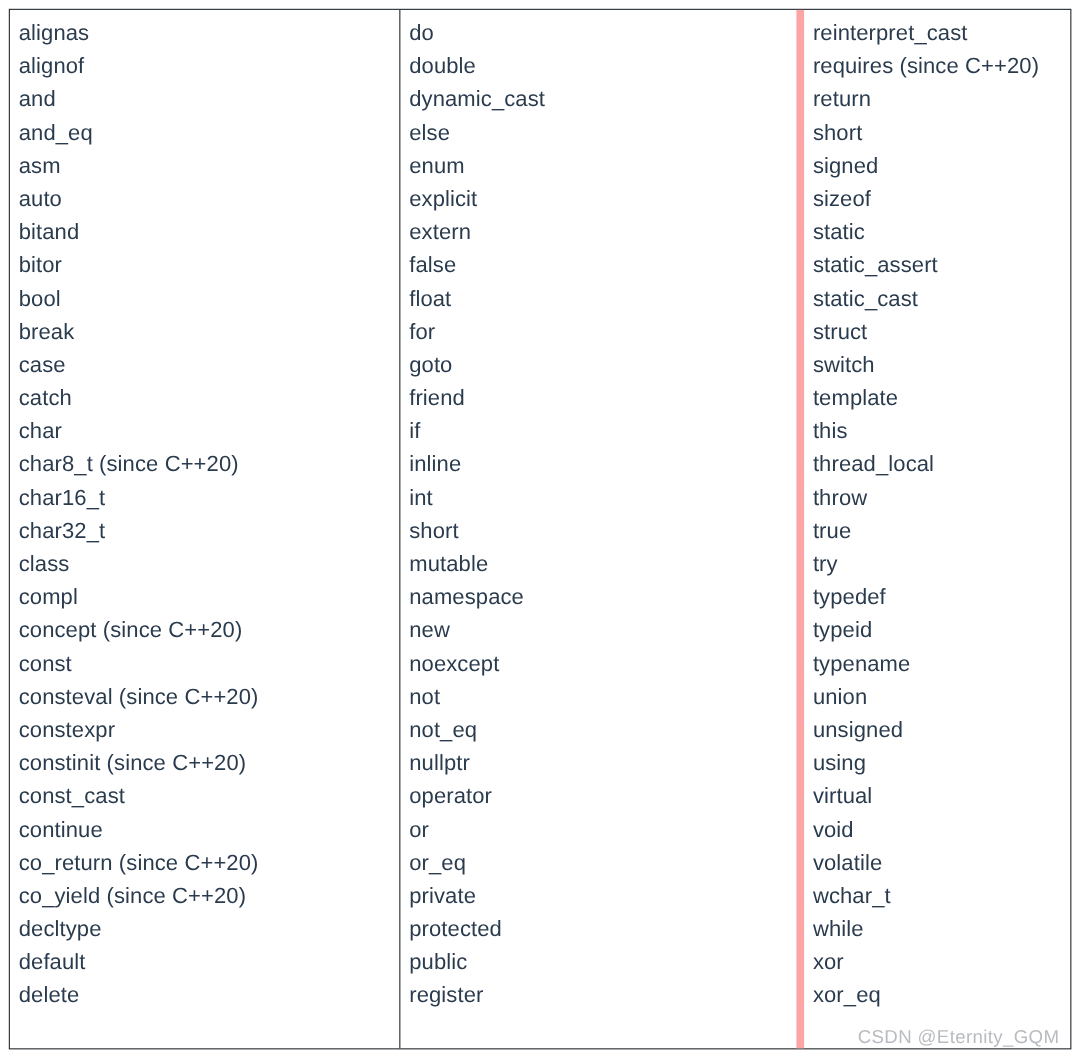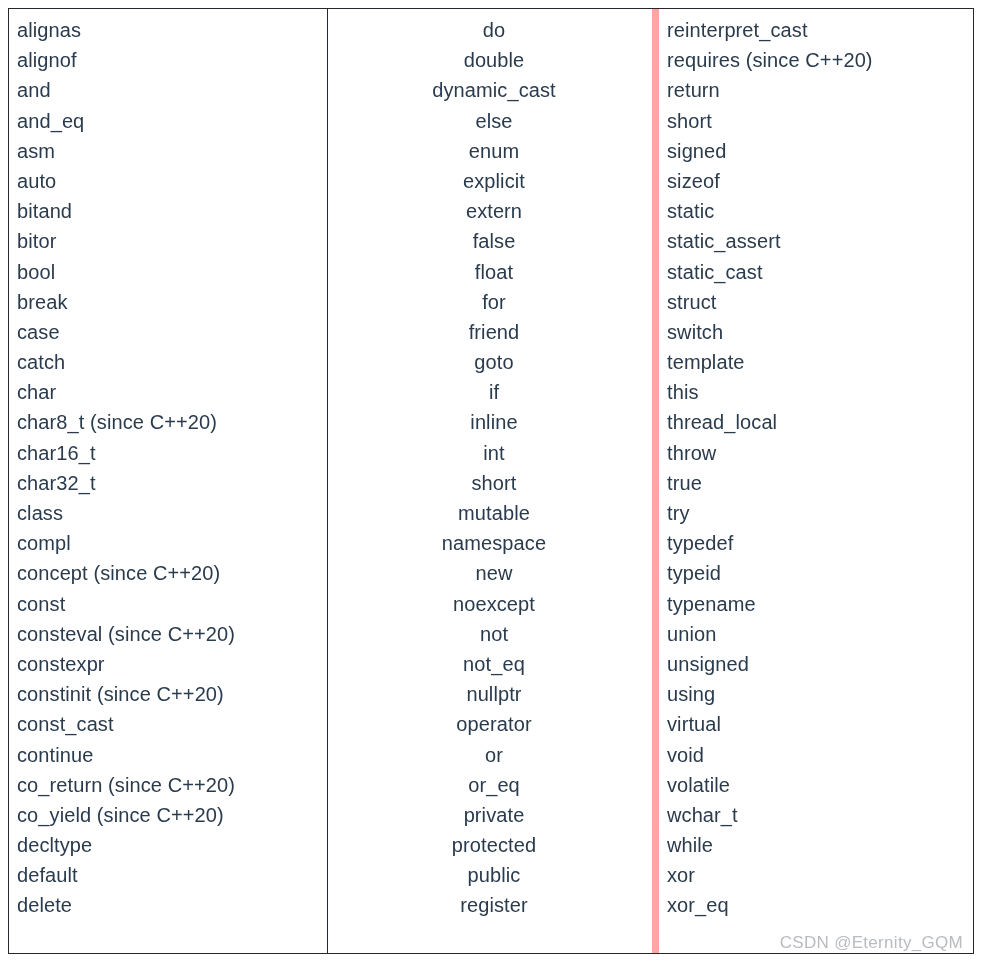--- a/index.html
+++ b/index.html
@@ -20,36 +20,36 @@
     left: 8px;
     top: 8px;
     width: 966px;   
     height: 946px;
     box-sizing: border-box;
     border: 1px solid #23282d;
     background: #ffffff;
     display: flex;
     flex-direction: row;
     align-items: stretch;
+    gap: 36px;
   }
 
   .kw-column {
     box-sizing: border-box;
     position: relative;
     padding-top: 6px;
     padding-left: 8px;
     display: flex;
     flex-direction: column;
   }
 
   .kw-column.col-1 { width: 318px; }
   .kw-column.col-2 {
     width: 325px;
     border-left: 1px solid #23282d;
-    text-align: center;
   }
   .kw-column.col-3 {
     flex: 1 1 auto;
     border-left: 7px solid #fca5a5;
   }
 
   .kw-item {
     height: 30.2px;
     line-height: 30.2px;
     font-size: 20px;
@@ -110,22 +110,22 @@
       <div class="kw-item">do</div>
       <div class="kw-item">double</div>
       <div class="kw-item">dynamic_cast</div>
       <div class="kw-item">else</div>
       <div class="kw-item">enum</div>
       <div class="kw-item">explicit</div>
       <div class="kw-item">extern</div>
       <div class="kw-item">false</div>
       <div class="kw-item">float</div>
       <div class="kw-item">for</div>
+      <div class="kw-item">goto</div>
       <div class="kw-item">friend</div>
-      <div class="kw-item">goto</div>
       <div class="kw-item">if</div>
       <div class="kw-item">inline</div>
       <div class="kw-item">int</div>
       <div class="kw-item">short</div>
       <div class="kw-item">mutable</div>
       <div class="kw-item">namespace</div>
       <div class="kw-item">new</div>
       <div class="kw-item">noexcept</div>
       <div class="kw-item">not</div>
       <div class="kw-item">not_eq</div>

